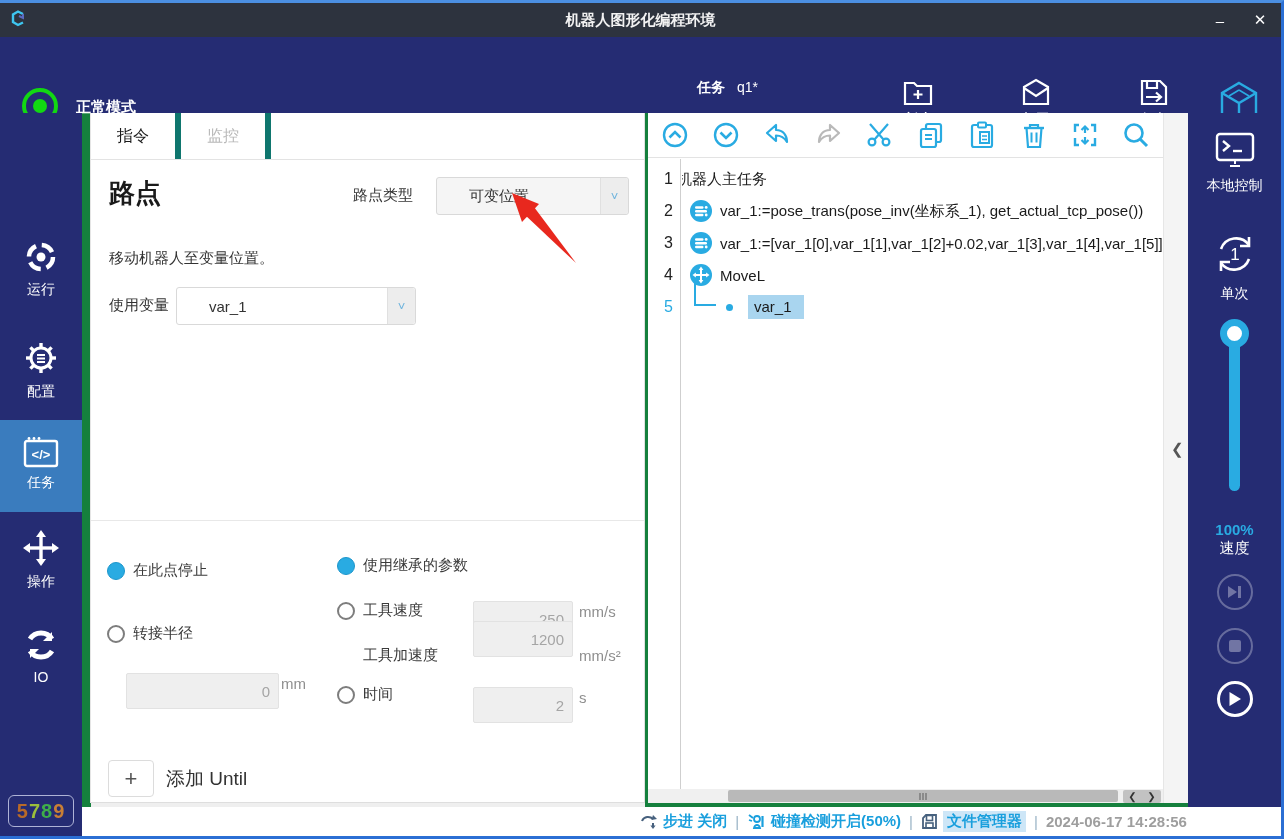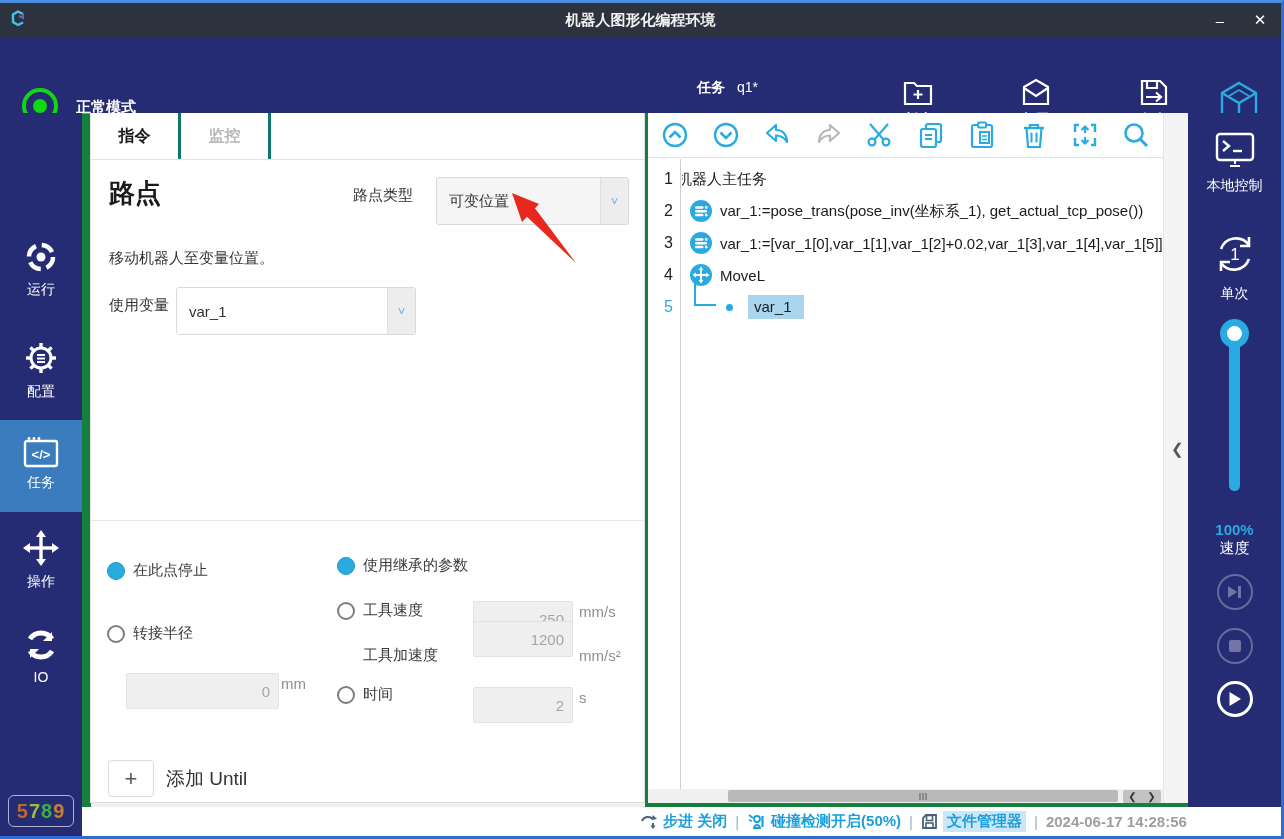--- a/index.html
+++ b/index.html
@@ -32,26 +32,26 @@
   .nav-item { position:absolute; left:0; width:82px; display:flex; flex-direction:column; align-items:center; gap:6px; color:#fff; cursor:pointer; padding-top:8px; }
   .nav-item span { font-size:14px; }
   .nav-item.active { background:#3a7cbe; }
   .code-box { position:absolute; left:8px; top:682px; width:66px; height:32px; border:1px solid #aeb3d6; border-radius:6px; display:flex; align-items:center; justify-content:center; font-size:20px; font-weight:bold; letter-spacing:1px; }
   .code-box b:nth-child(1){color:#b96a28;} .code-box b:nth-child(2){color:#9bbf3b;}
   .code-box b:nth-child(3){color:#3fae49;} .code-box b:nth-child(4){color:#c97f35;}
 
   
   .panel-left { position:absolute; left:90px; top:110px; width:555px; height:690px; background:#fff; border-left:1px solid #e5e5e5; border-right:1px solid #e0e0e0; }
   .tabs { position:relative; height:47px; border-bottom:1px solid #e3e3e3; display:flex; }
-  .tab { width:90px; display:flex; align-items:center; justify-content:center; font-size:16px; font-weight:bold; border-right:3px solid #0f766e; cursor:pointer; }
+  .tab { width:90px; display:flex; align-items:center; justify-content:center; font-size:16px; font-weight:normal; border-right:6px solid #0f766e; cursor:pointer; }
   .tab.active { color:#1a1a1a; }
   .tab.inactive { color:#b8b8b8; }
   .pl-title { position:absolute; left:18px; top:63px; font-size:26px; font-weight:bold; color:#1a1a1a; }
   .type-label { position:absolute; left:262px; top:73px; font-size:15px; color:#333; }
-  .dropdown { position:absolute; height:48px; border:1px solid #d9d9d9; border-radius:3px; display:flex; align-items:center; }
+  .dropdown { position:absolute; height:38px; border:1px solid #d9d9d9; border-radius:3px; display:flex; align-items:center;padding-left:20px; }
   .dropdown .val { flex:1; padding-left:12px; font-size:15px; color:#333; }
   .dropdown .arrow { width:28px; height:100%; display:flex; align-items:center; justify-content:center; color:#6fb4dd; font-size:13px; background:#ededed; border-left:1px solid #e0e0e0; border-radius:0 3px 3px 0; }
   .dd-type { left:345px; top:64px; width:193px; background:#f5f5f5; }
   .dd-var  { left:85px;  top:174px; width:240px; background:#fff; }
   .desc { position:absolute; left:18px; top:136px; font-size:15px; color:#333; }
   .var-label { position:absolute; left:18px; top:183px; font-size:15px; color:#333; }
   .divider { position:absolute; left:0; top:407px; width:100%; height:1px; background:#e8e8e8; }
   .radio { width:18px; height:18px; border-radius:50%; flex:none; }
   .radio.on { background:#29abe2; border:1px solid #1d96cc; }
   .radio.off { background:#fff; border:2px solid #7d7d7d; }

